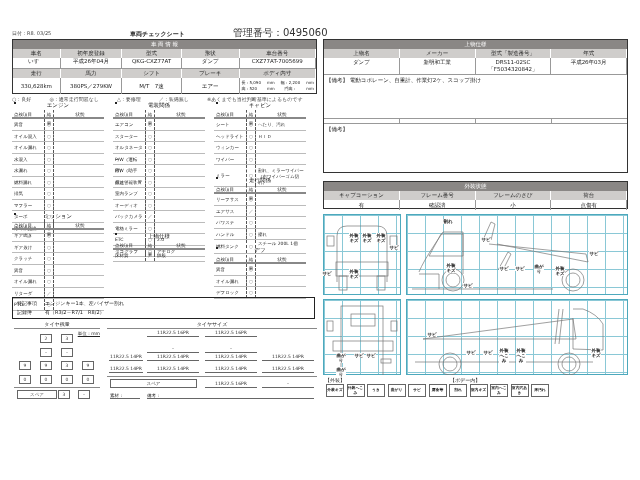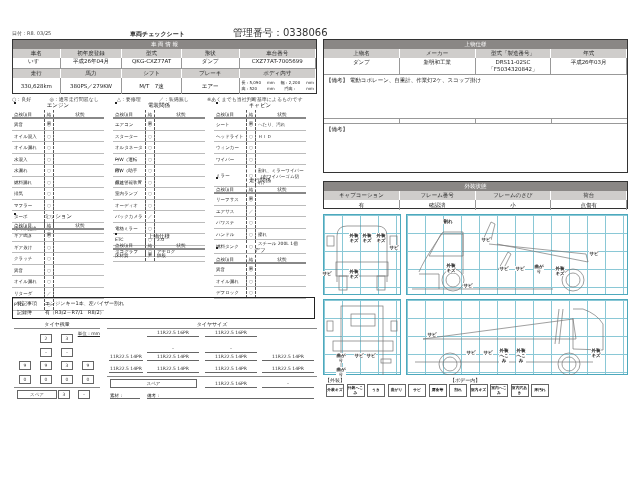--- a/index.html
+++ b/index.html
@@ -43,21 +43,21 @@
 background-size:18px 18px}
 .dl{position:absolute;font-size:4.5px;font-weight:bold;color:#111;line-height:5px;text-align:center;background:#fff}
 .lgd{position:absolute;width:18px;height:13px;border:1px solid #666;font-size:3.8px;font-weight:bold;text-align:center;line-height:4.5px;display:flex;align-items:center;justify-content:center}
 svg{position:absolute}
 </style>
 </head>
 <body>
 
 <div class="abs hdr-date">日付：R8. 03/25</div>
 <div class="abs hdr-title">車両チェックシート</div>
-<div class="abs hdr-num">管理番号：0338066</div>
+<div class="abs hdr-num">管理番号：0495060</div>
 
 <div class="abs box" style="left:12px;top:39px;width:305px;height:55px">
   <div class="sec-h">車 両 情 報</div>
   <div style="display:flex" id="vi-h1">
       <div class="col-h" style="width:48px">車名</div>
       <div class="col-h" style="width:62px">初年度登録</div>
       <div class="col-h" style="width:60px">型式</div>
       <div class="col-h" style="width:58px">形状</div>
       <div class="col-h" style="width:77px">車台番号</div>
     </div>

